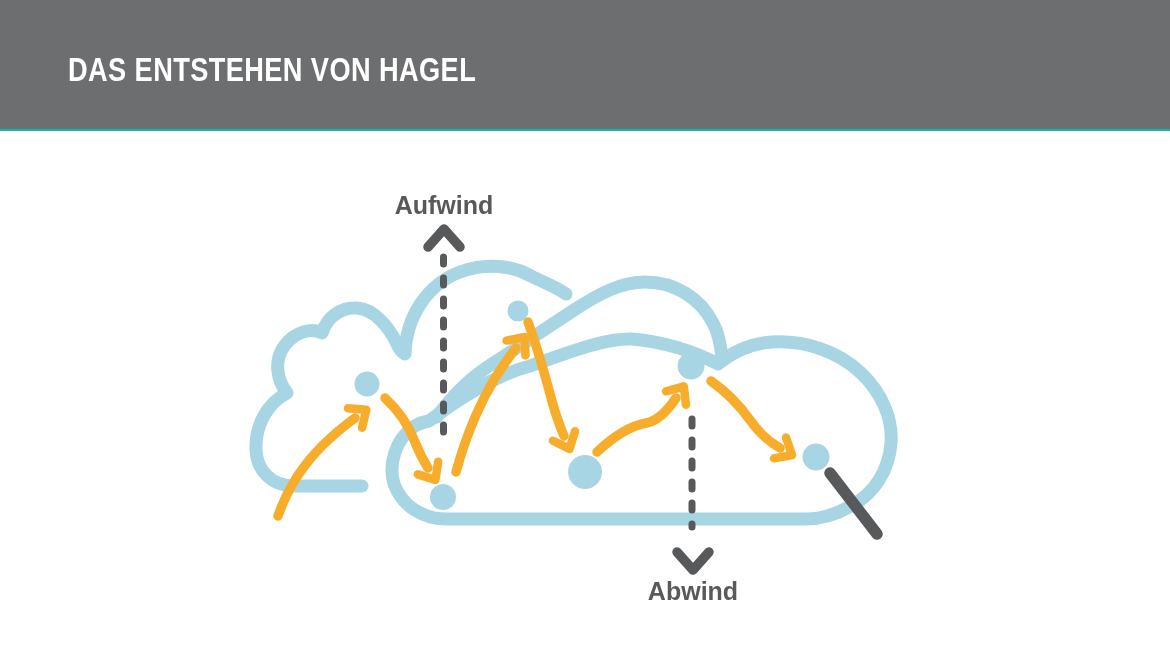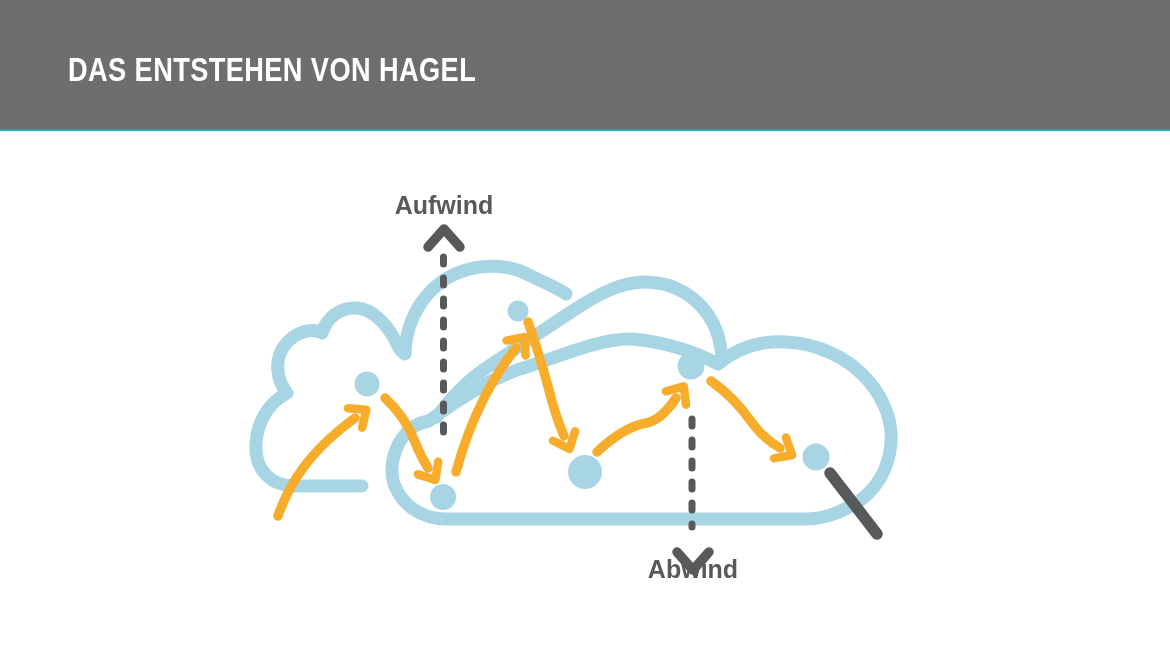--- a/index.html
+++ b/index.html
@@ -22,21 +22,21 @@
     letter-spacing:0.5px;white-space:nowrap;
     transform:scaleX(0.80);transform-origin:left top;
   }
   .diagram-svg{position:absolute;left:0;top:0;}
   .diagram-label{
     position:absolute;
     font-size:25px;font-weight:700;color:#58595b;
     white-space:nowrap;
   }
   .label-updraft{left:444px;top:191px;transform:translateX(-50%);}
-  .label-downdraft{left:693px;top:555px;transform:translateX(-50%);}
+  .label-downdraft{left:693px;top:577px;transform:translateX(-50%);}
   .label-hailstone{left:835px;top:548px;}
   .cloud{fill:none;stroke:#a8d5e4;stroke-width:13;stroke-linecap:round;stroke-linejoin:round;}
   .flight{fill:none;stroke:#f7ad2b;stroke-width:9.5;stroke-linecap:round;stroke-linejoin:round;}
   .stone{fill:#a8d5e4;}
   .dashline{fill:none;stroke:#58595b;stroke-width:7;stroke-linecap:round;stroke-dasharray:7 14;}
   .chev{fill:none;stroke:#58595b;stroke-width:9.5;stroke-linecap:round;stroke-linejoin:round;}
   .pointer{fill:none;stroke:#58595b;stroke-width:11.5;stroke-linecap:round;}
 </style>
 </head>
 <body>

